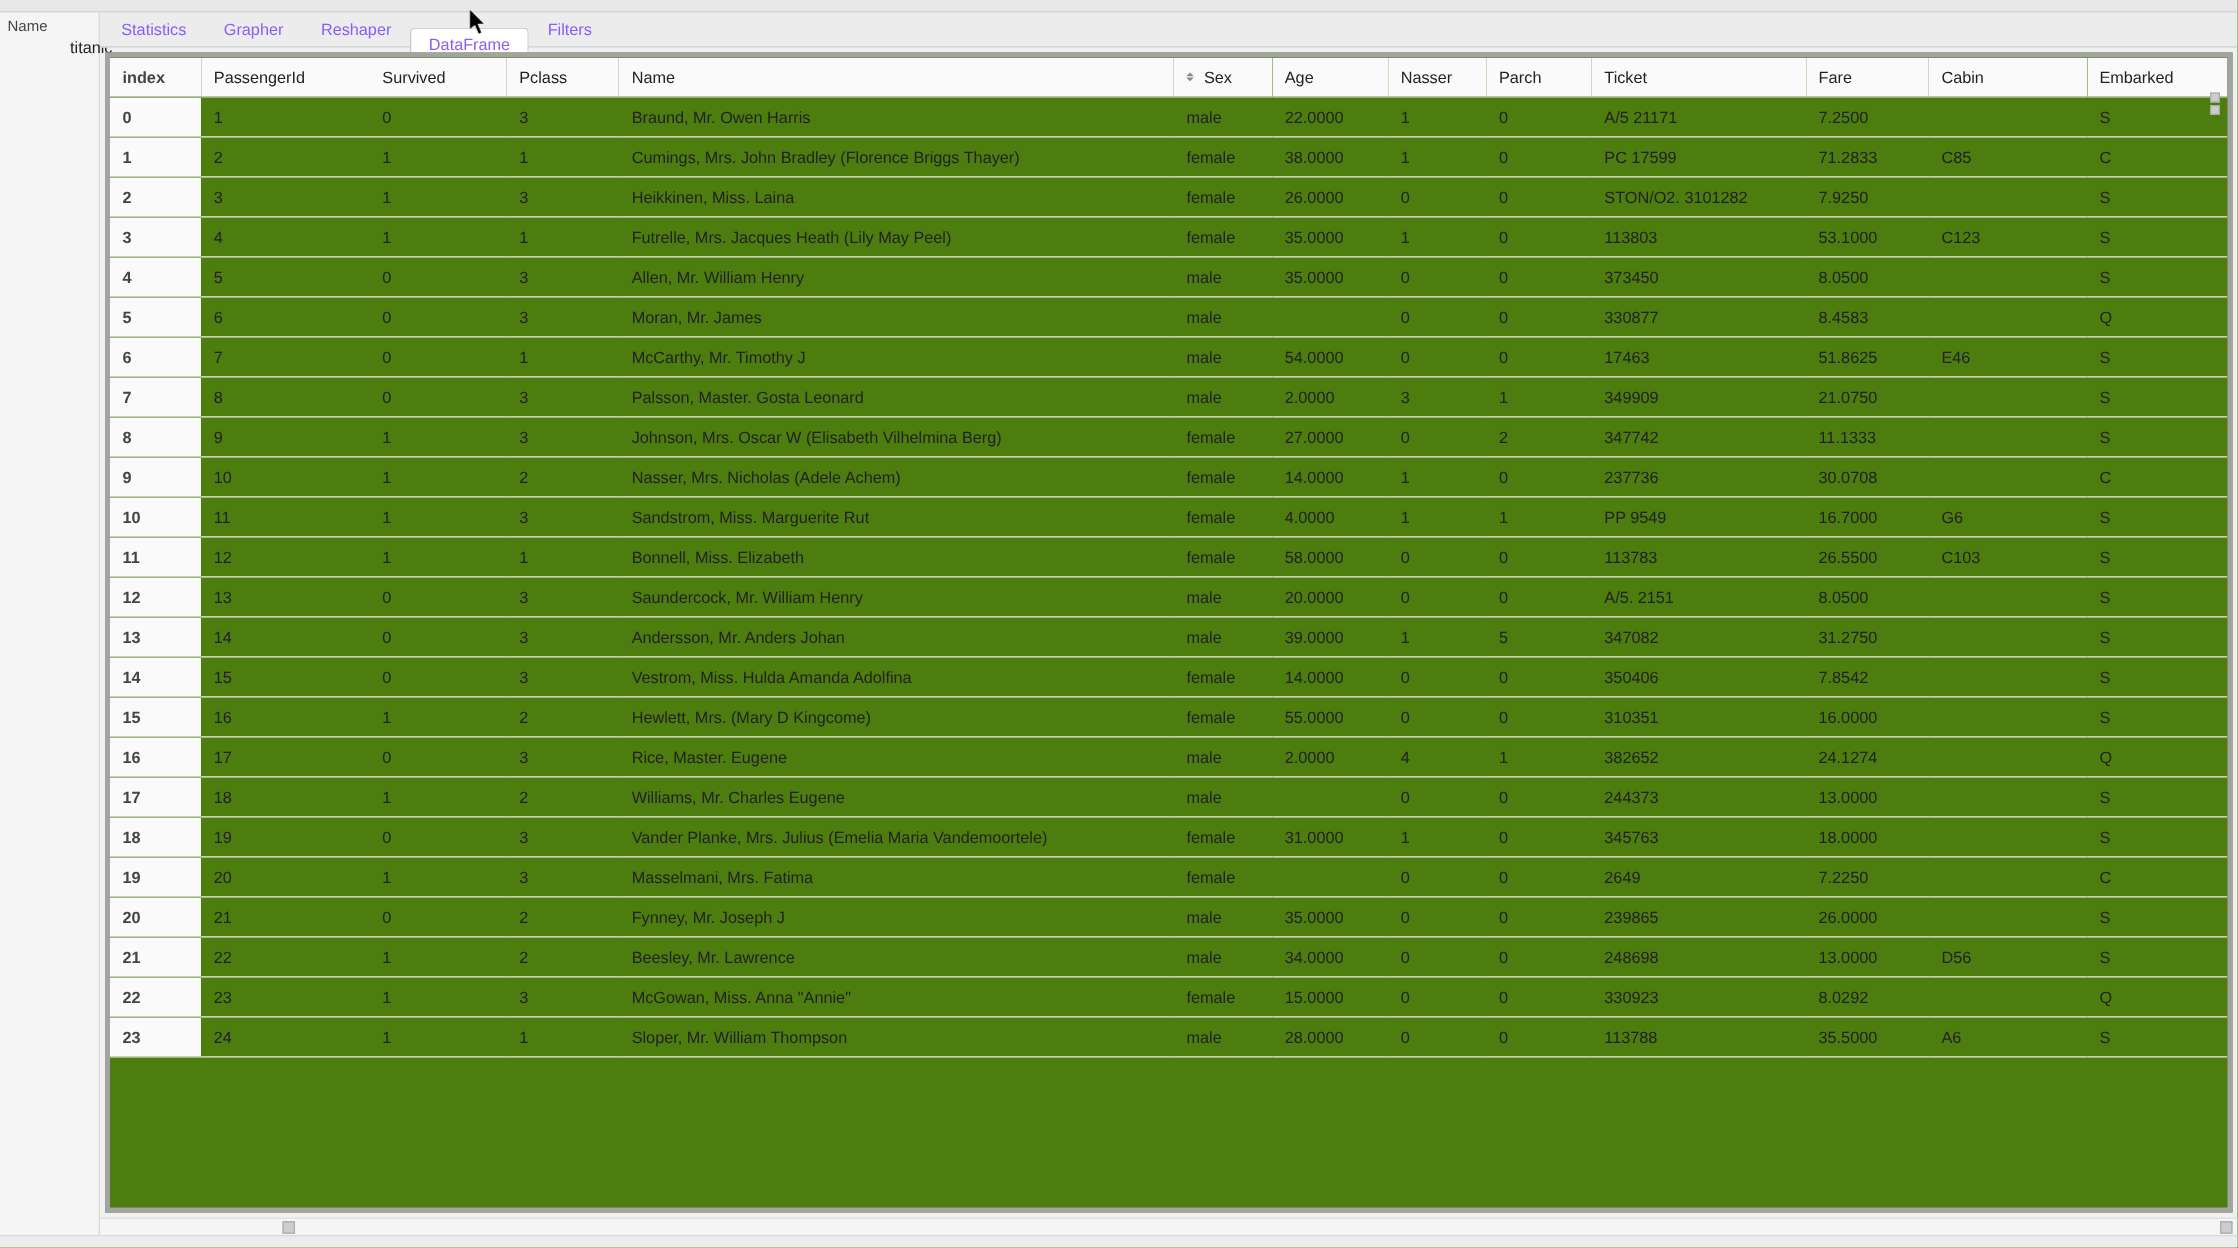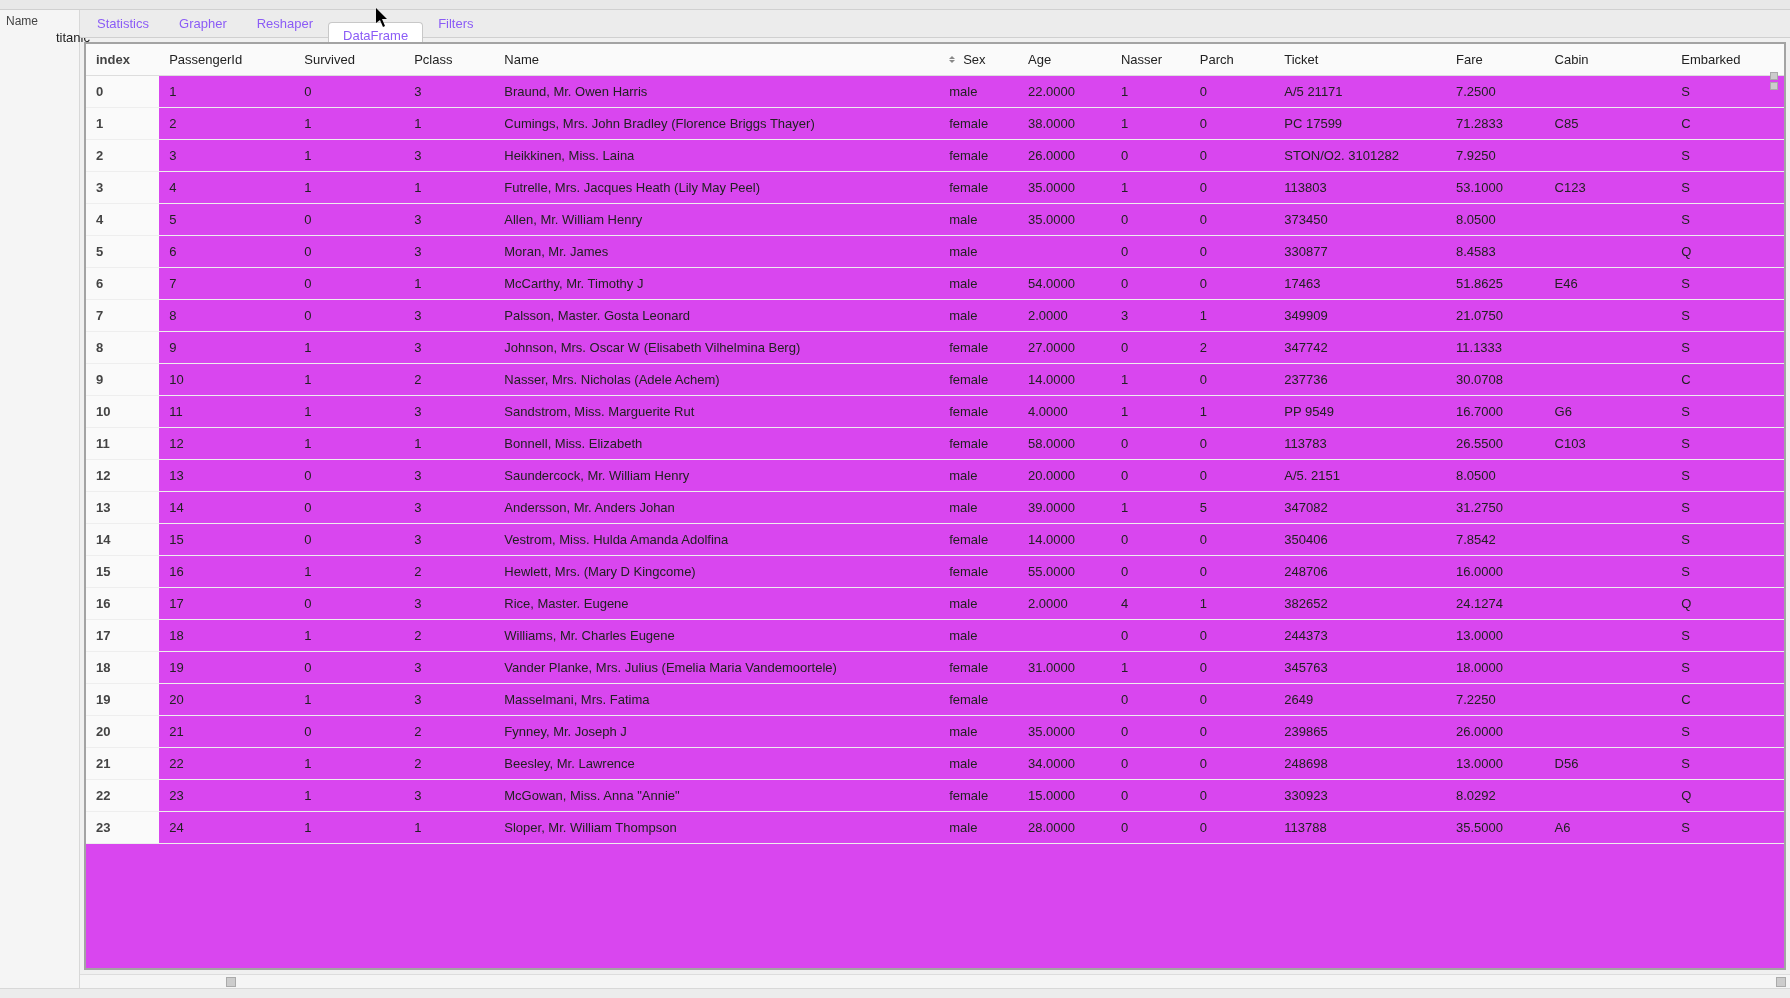--- a/index.html
+++ b/index.html
@@ -44,25 +44,25 @@
   .tab.active {
     background: #fff;
     border: 1px solid #c8c8c8;
     border-bottom: 1px solid #fff;
     border-radius: 4px 4px 0 0;
     position: relative;
     top: 12px;
   }
   .table-wrap {
     flex: 1;
-    background: #d946ef;
+    background: #4d7c0f;
     overflow: auto;
     position: relative;
     margin: 4px;
-    border: 2px solid #a3a3a3;
+    border: 4px solid #a3a3a3;
   }
   table { border-collapse: collapse; width: 100%; table-layout: fixed; }
   th, td {
     text-align: left;
     padding: 8px 10px;
     border-bottom: 1px solid #eee;
     font-size: 13px;
     white-space: nowrap;
     overflow: hidden;
     text-overflow: ellipsis;
@@ -404,21 +404,21 @@
             <tr>
               <td class="index-col">15</td>
               <td class="col-PassengerId">16</td>
               <td class="col-Survived">1</td>
               <td class="col-Pclass">2</td>
               <td class="col-Name">Hewlett, Mrs. (Mary D Kingcome)</td>
               <td class="col-Sex">female</td>
               <td class="col-Age">55.0000</td>
               <td class="col-SibSp">0</td>
               <td class="col-Parch">0</td>
-              <td class="col-Ticket">248706</td>
+              <td class="col-Ticket">310351</td>
               <td class="col-Fare">16.0000</td>
               <td class="col-Cabin"></td>
               <td class="col-Embarked">S</td>
             </tr>
             <tr>
               <td class="index-col">16</td>
               <td class="col-PassengerId">17</td>
               <td class="col-Survived">0</td>
               <td class="col-Pclass">3</td>
               <td class="col-Name">Rice, Master. Eugene</td>

